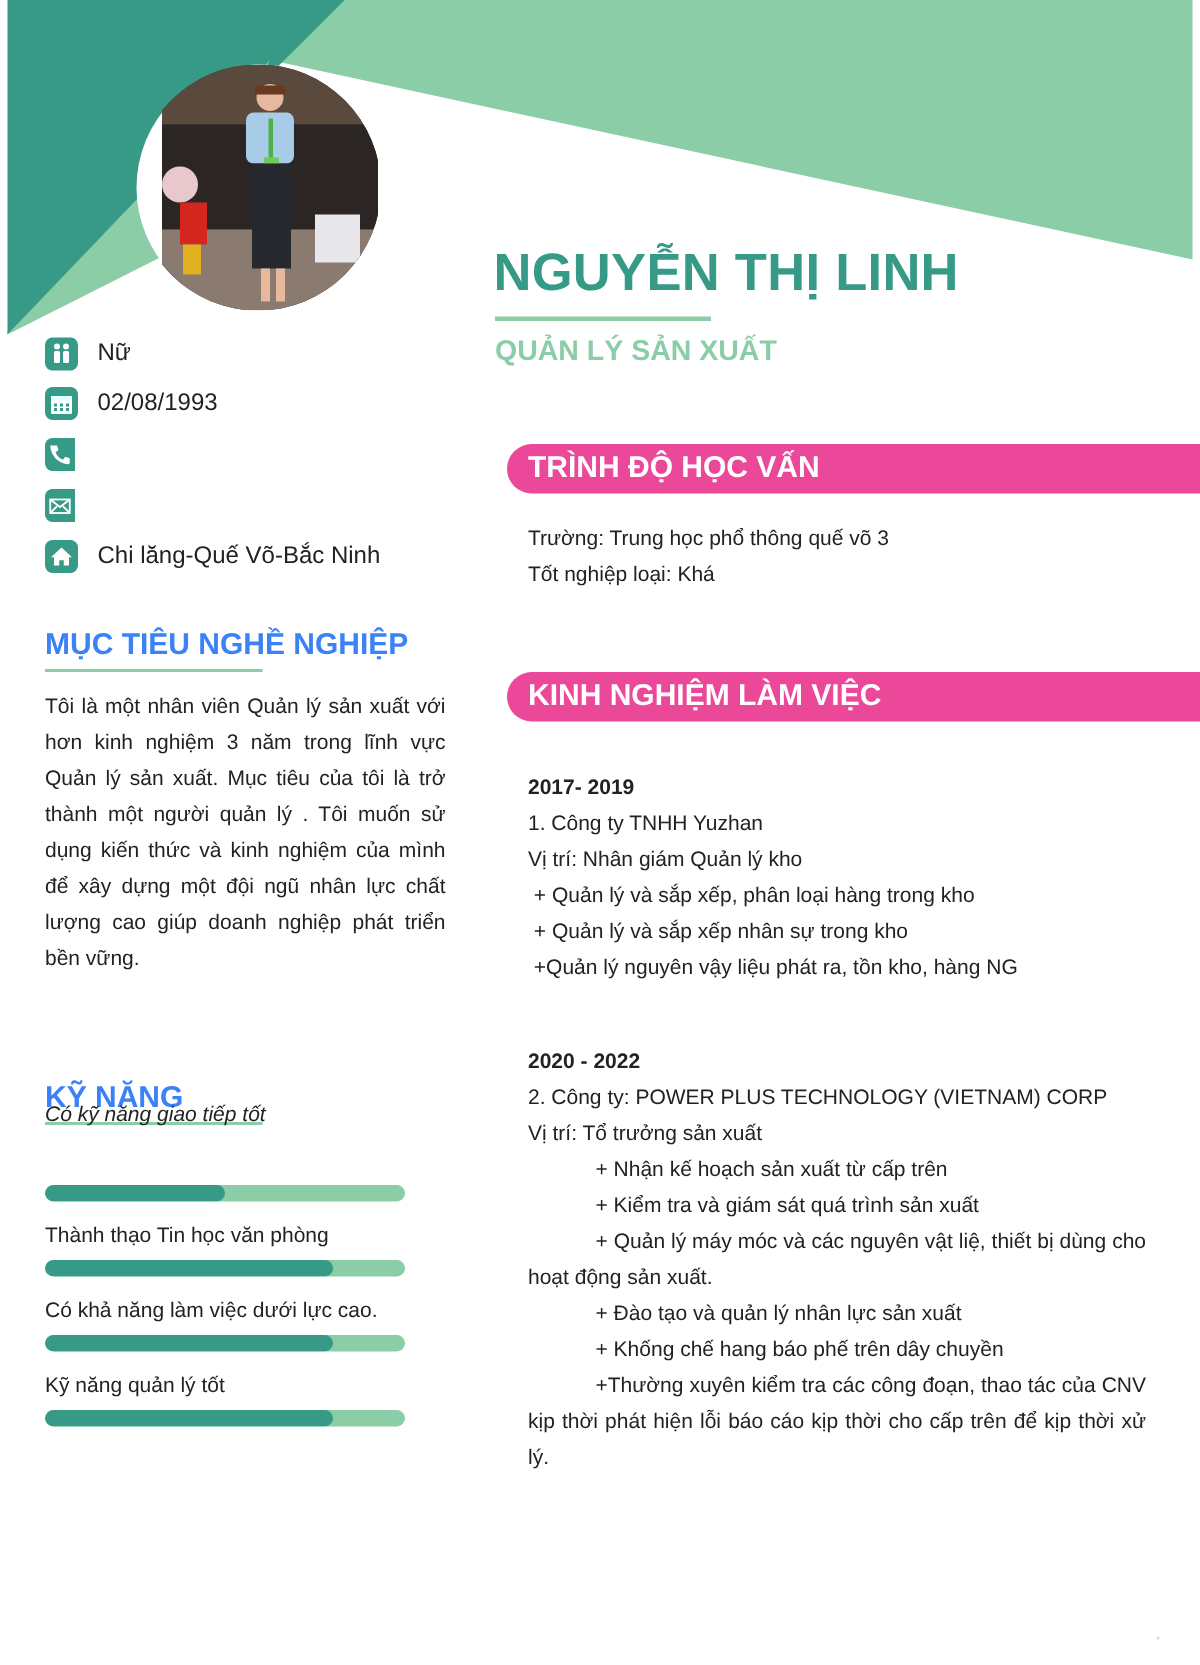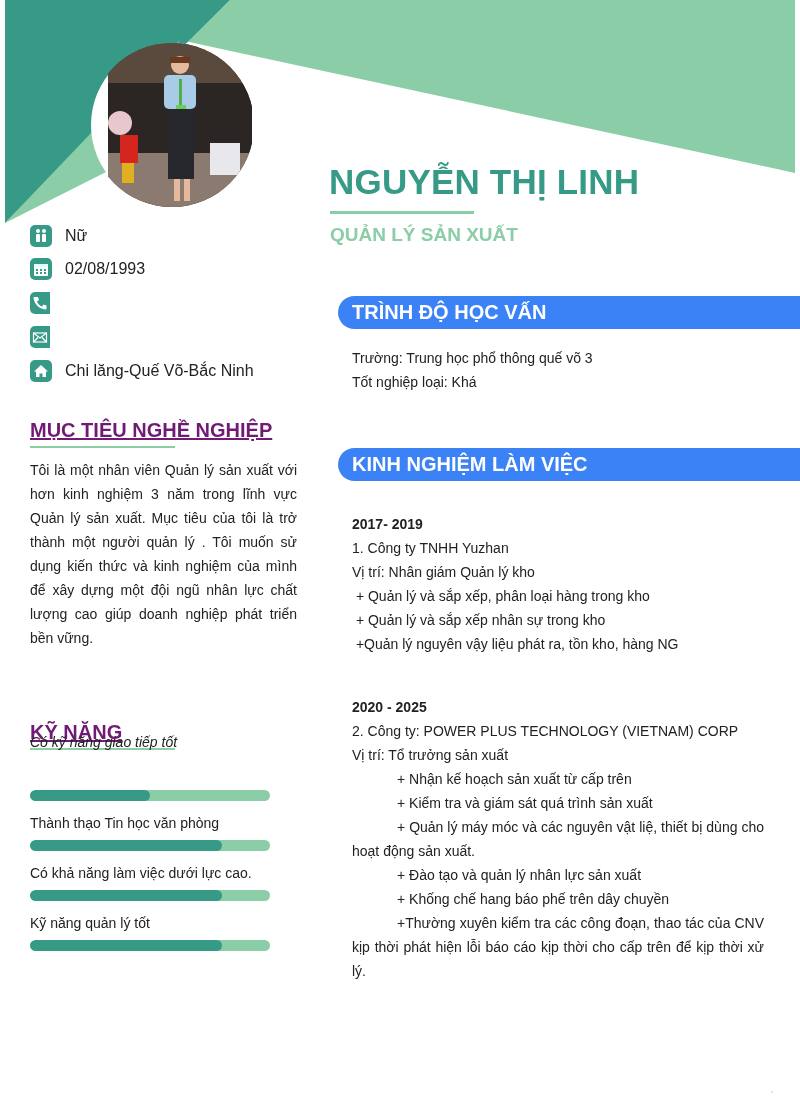--- a/index.html
+++ b/index.html
@@ -24,32 +24,32 @@
   .job-title { left: 330px; top: 224px; font-size: 19px; font-weight: bold; color: #8bcda6; white-space: nowrap; }
 
   
   .contact-row { left: 30px; height: 24px; display: flex; align-items: center; }
   .contact-icon { width: 22px; height: 22px; border-radius: 5px; background: #369a87;
                   display: flex; align-items: center; justify-content: center; overflow: hidden; }
   .contact-icon.cut { width: 20px; border-top-right-radius: 0; border-bottom-right-radius: 0; }
   .contact-text { margin-left: 13px; font-size: 16px; color: #222; white-space: nowrap; }
 
   
-  .left-heading { left: 30px; font-size: 20px; font-weight: bold; color: #701a75; white-space: nowrap; text-decoration: underline; }
+  .left-heading { left: 30px; font-size: 20px; font-weight: bold; color: #3b82f6; white-space: nowrap; }
   .left-underline { left: 30px; width: 145px; height: 2px; background: #8bcda6; }
 
   .objective { left: 30px; top: 458px; width: 267px; font-size: 14px; line-height: 24px;
                text-align: justify; color: #222; }
 
   .skill-label { left: 30px; font-size: 14px; color: #222; white-space: nowrap; }
   .skill-bar { left: 30px; width: 240px; height: 11px; border-radius: 6px; background: #8bcda6; overflow: hidden; }
   .skill-fill { height: 100%; border-radius: 6px; background: #369a87; }
 
   
-  .section-bar { left: 338px; width: 462px; height: 33px; background: #3b82f6;
+  .section-bar { left: 338px; width: 462px; height: 33px; background: #ec4899;
                  border-top-left-radius: 17px; border-bottom-left-radius: 17px; }
   .section-bar span { position: absolute; left: 14px; top: 5px; font-size: 20px; font-weight: bold;
                       color: #ffffff; white-space: nowrap; }
 
   .edu { left: 352px; top: 346px; font-size: 14px; line-height: 24px; color: #222; }
   .exp { left: 352px; width: 412px; font-size: 14px; line-height: 24px; color: #222; margin-top: 13px; }
   .exp .period { font-weight: bold; }
   .exp .line { white-space: nowrap; }
   .exp .ind { padding-left: 45px; }
   .exp .wrap { white-space: normal; text-align: justify; text-indent: 45px; }
@@ -188,21 +188,21 @@
 <div class="abs exp" style="top:499px;">
   <div class="line period">2017- 2019</div>
   <div class="line">1. Công ty TNHH Yuzhan</div>
   <div class="line">Vị trí: Nhân giám Quản lý kho</div>
   <div class="line" style="white-space:pre;"> + Quản lý và sắp xếp, phân loại hàng trong kho</div>
   <div class="line" style="white-space:pre;"> + Quản lý và sắp xếp nhân sự trong kho</div>
   <div class="line" style="white-space:pre;"> +Quản lý nguyên vậy liệu phát ra, tồn kho, hàng NG</div>
 </div>
 
 <div class="abs exp" style="top:682px;">
-  <div class="line period">2020 - 2025</div>
+  <div class="line period">2020 - 2022</div>
   <div class="line">2. Công ty: POWER PLUS TECHNOLOGY (VIETNAM) CORP</div>
   <div class="line">Vị trí: Tổ trưởng sản xuất</div>
   <div class="line ind">+ Nhận kế hoạch sản xuất từ cấp trên</div>
   <div class="line ind">+ Kiểm tra và giám sát quá trình sản xuất</div>
   <div class="wrap">+ Quản lý máy móc và các nguyên vật liệ, thiết bị dùng cho hoạt động sản xuất.</div>
   <div class="line ind">+ Đào tạo và quản lý nhân lực sản xuất</div>
   <div class="line ind">+ Khống chế hang báo phế trên dây chuyền</div>
   <div class="wrap">+Thường xuyên kiểm tra các công đoạn, thao tác của CNV kịp thời phát hiện lỗi báo cáo kịp thời cho cấp trên để kịp thời xử lý.</div>
 </div>
 

